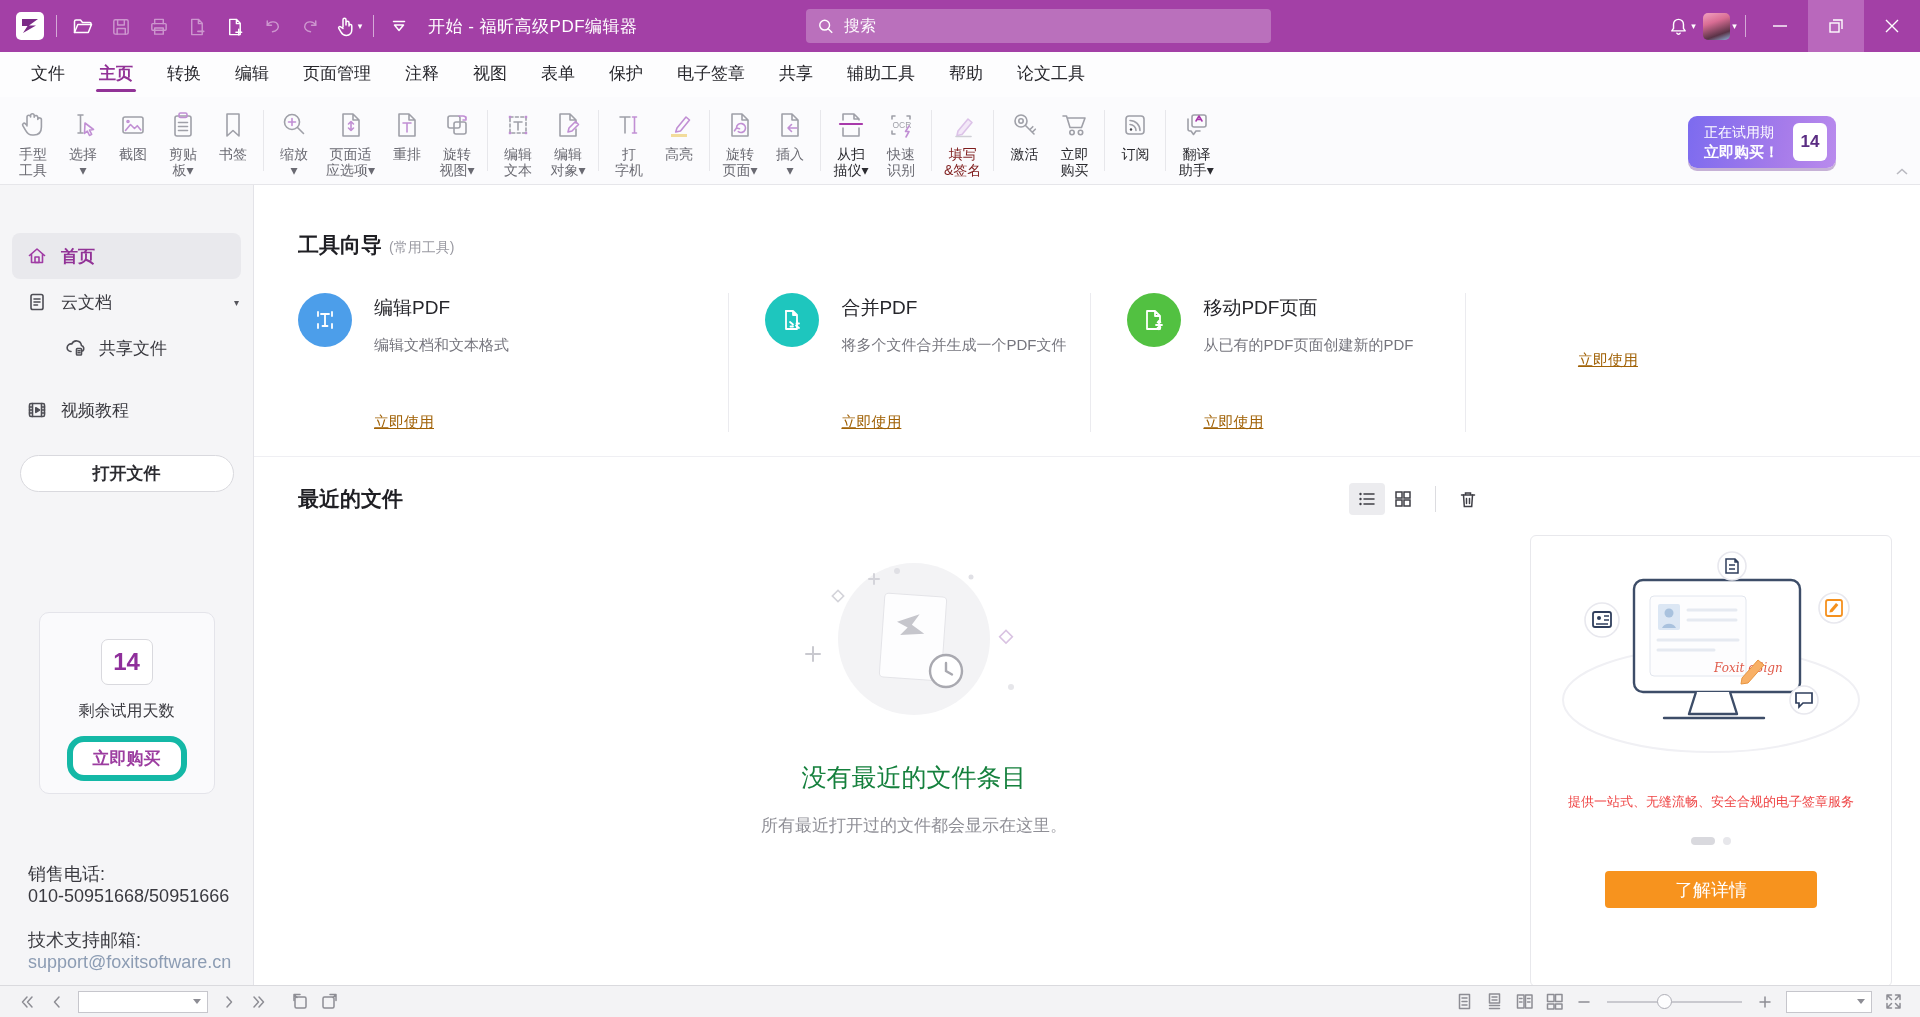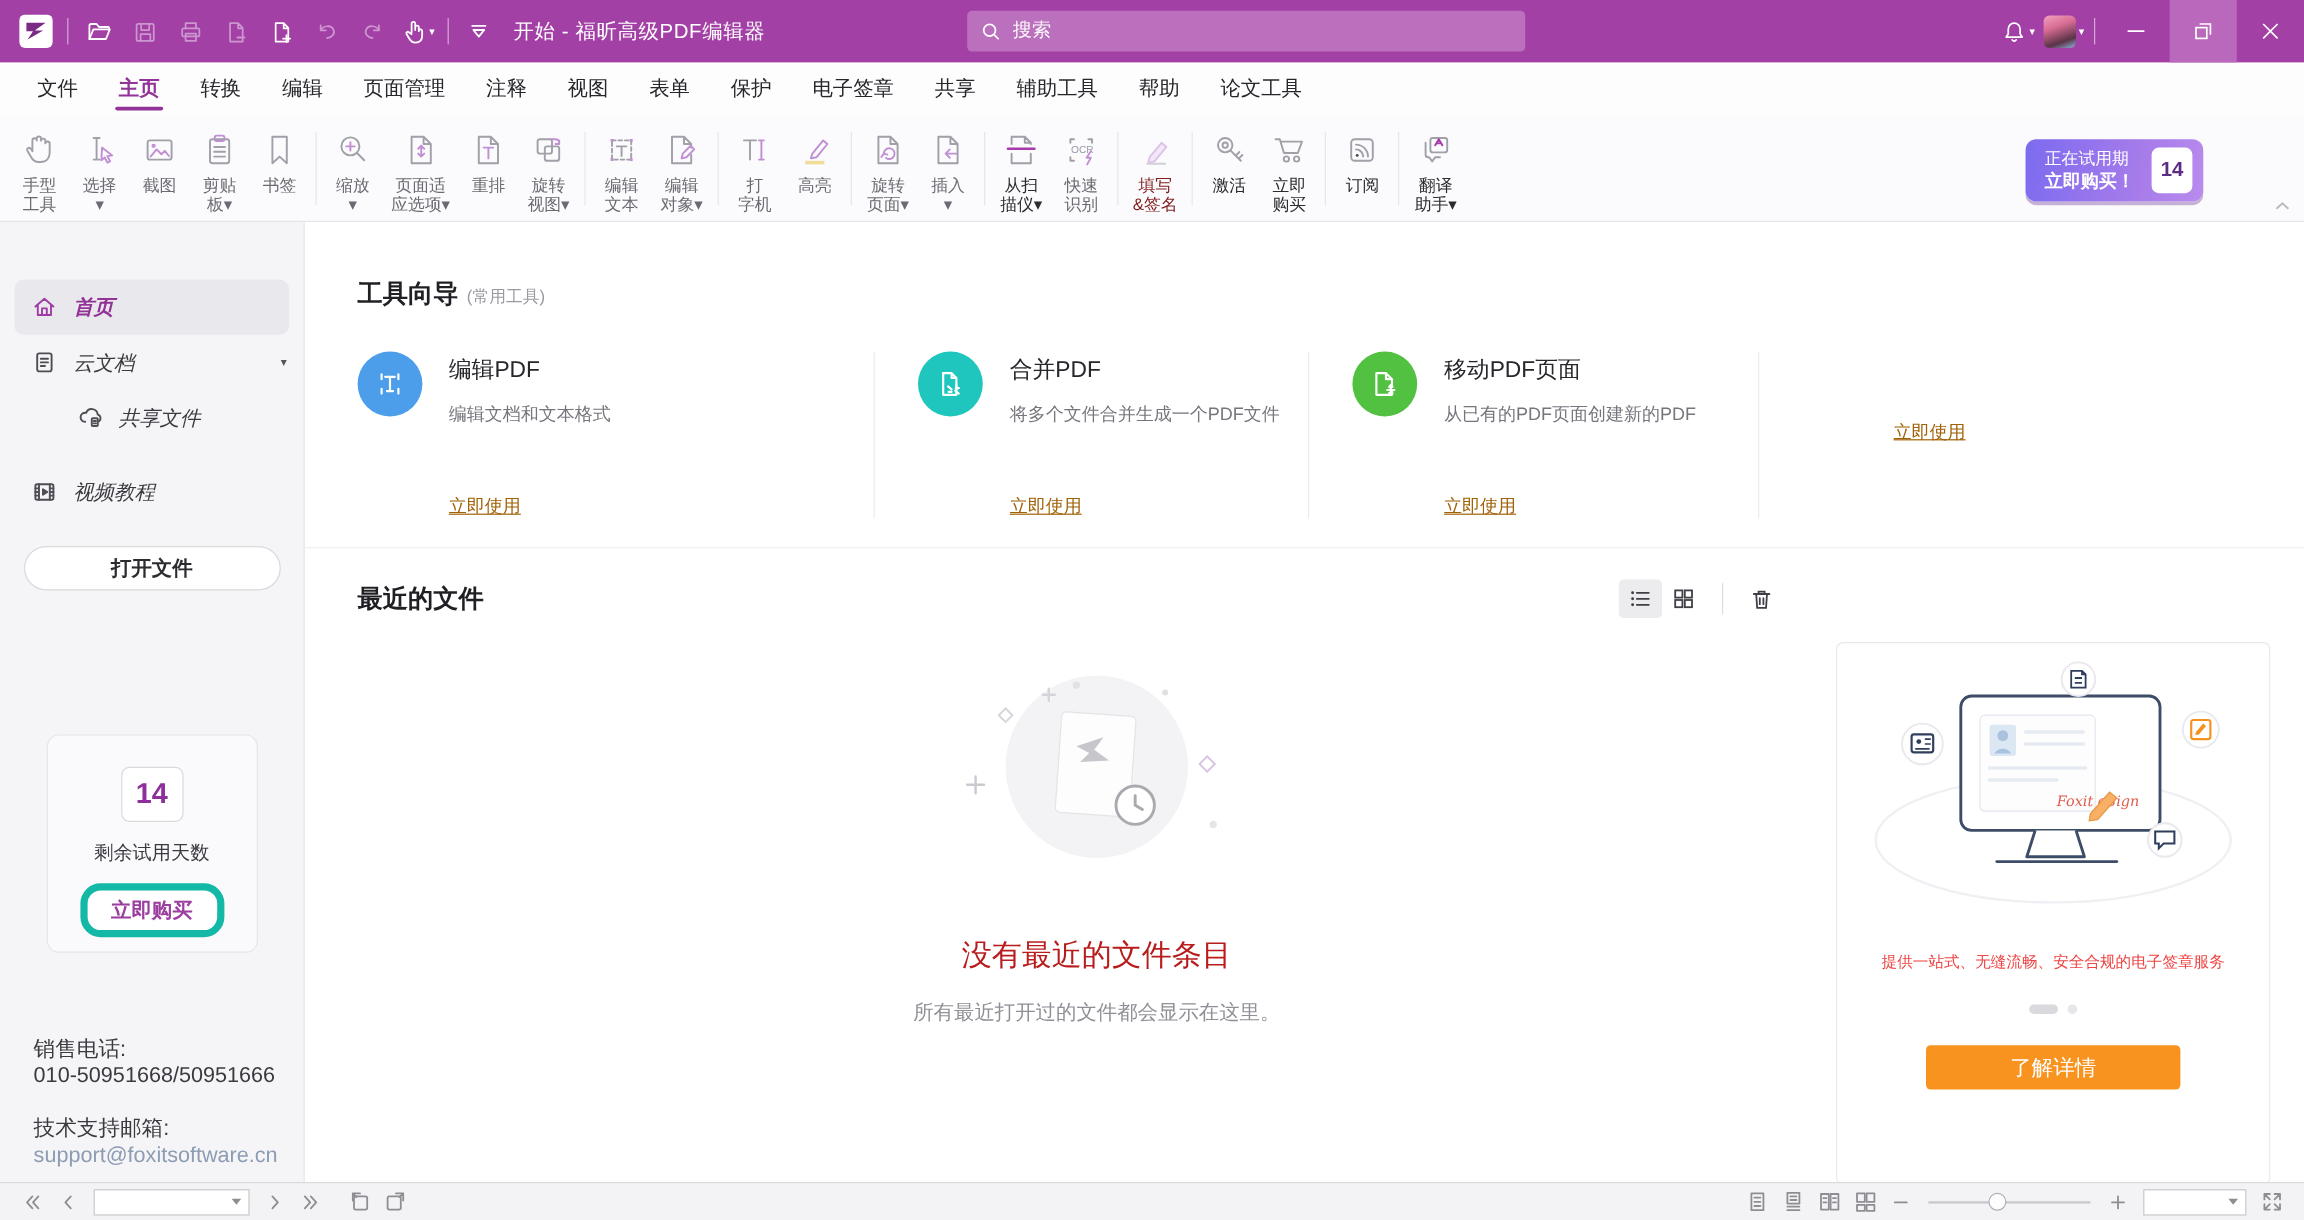--- a/index.html
+++ b/index.html
@@ -64,21 +64,21 @@
     display:flex; align-items:center; justify-content:center; }
   .ribbon-collapse svg { stroke:#B9B9C0; fill:none; stroke-width:1.6; }
 
   
   .content { flex:1; display:flex; min-height:0; }
 
   
   .sidebar { width:254px; background:#F5F5F7; border-right:1px solid #E3E3E8;
     display:flex; flex-direction:column; padding-top:48px; flex:0 0 auto; }
   .side-item { height:46px; display:flex; align-items:center; padding:0 14px 0 26px;
-    font-size:17px; color:#3A3A40; position:relative;font-style:italic; }
+    font-size:17px; color:#3A3A40; position:relative; }
   .side-item svg { stroke:#4E4E55; fill:none; stroke-width:1.6; stroke-linecap:round; stroke-linejoin:round;
     margin-right:13px; flex:0 0 auto; }
   .side-item.active { background:#E9E9ED; border-radius:8px; margin:0 12px; padding-left:14px;
     color:#923397; font-weight:bold; }
   .side-item.active svg { stroke:#A03CA5; }
   .side-item .side-caret { margin-left:auto; font-size:10px; color:#55555C; }
   .side-item.child { padding-left:64px; }
   .side-gap { height:16px; }
   .open-file-btn { margin:22px auto 0; width:214px; height:37px; background:#fff;
     border:1px solid #D9D9DE; border-radius:20px; font-size:17px; font-weight:bold; color:#2B2B30;
@@ -120,21 +120,21 @@
 
   .bottom-row { flex:1; display:flex; padding-right:28px; min-height:0; }
   .recent-area { flex:1; padding:26px 0 0 44px; display:flex; flex-direction:column; min-width:0; }
   .recent-header { display:flex; align-items:center; }
   .view-toggles { margin-left:auto; margin-right:44px; display:flex; align-items:center; }
   .vt-btn { width:36px; height:32px; display:flex; align-items:center; justify-content:center; border-radius:4px; }
   .vt-btn.selected { background:#ECECEF; }
   .vt-btn svg { stroke:#3F3F46; fill:none; stroke-width:1.5; stroke-linecap:round; }
   .vt-sep { width:1px; height:26px; background:#DCDCE0; margin:0 14px; }
   .empty-state { display:flex; flex-direction:column; align-items:center; margin-top:22px; }
-  .empty-title { font-size:25px; color:#b91c1c; margin-top:42px; }
+  .empty-title { font-size:25px; color:#15803d; margin-top:24px; }
   .empty-sub { font-size:17px; color:#8F8F96; margin-top:20px; }
 
   
   .esign { width:362px; flex:0 0 auto; margin-top:78px; height:452px; background:#fff;
     border:1px solid #E8E8EC; border-radius:6px; display:flex; flex-direction:column; align-items:center; }
   .esign-text { margin-top:18px; width:286px; text-align:center; font-size:13px; line-height:31px; color:#ef4444; }
   .esign-dots { margin-top:20px; display:flex; align-items:center; gap:8px; }
   .dot-active { width:24px; height:8px; border-radius:4px; background:#D9D9DE; }
   .dot { width:8px; height:8px; border-radius:50%; background:#E7E7EB; }
   .esign-btn { margin-top:26px; width:212px; height:37px; background:#F7931E; border:none; border-radius:4px;

